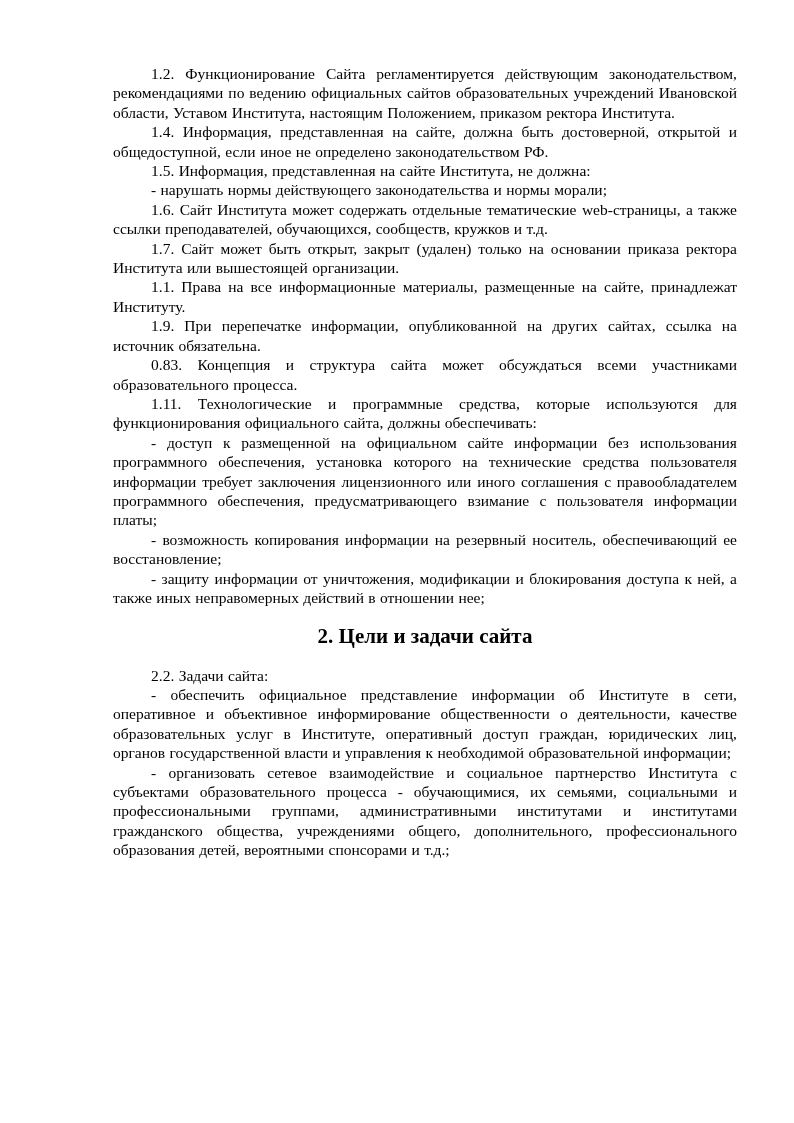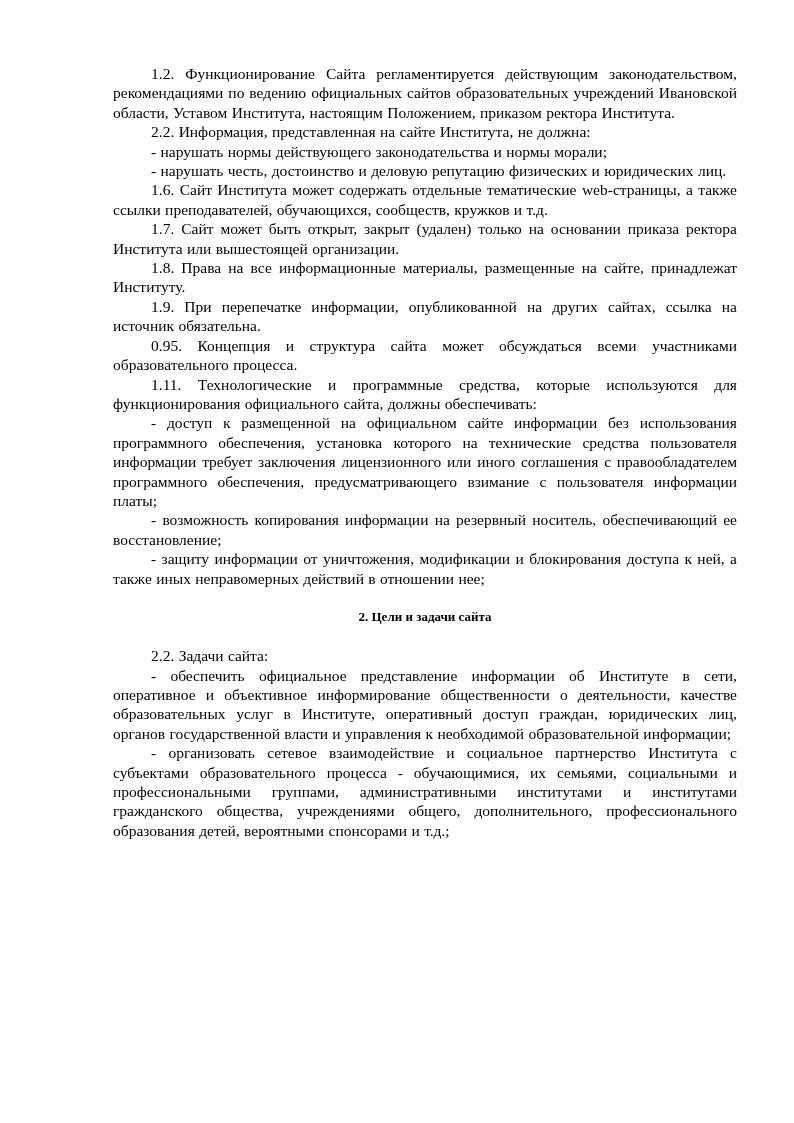--- a/index.html
+++ b/index.html
@@ -29,41 +29,41 @@
   .para {
     margin: 0;
     padding: 0;
     text-align: justify;
     text-indent: 38px;
     word-spacing: 0.5px;
   }
   .heading {
     margin: 19.4px 0 19.4px 0;
     padding: 0;
-    font-size: 13px;
+    font-size: 21px;
     line-height: 19.4px;
     font-weight: bold;
     text-align: center;
     text-indent: 0;
   }
 </style>
 </head>
 <body>
 
 <div class="page" style="background: rgb(255, 255, 255); color: rgb(0, 0, 0);">
   <div class="doc-body">
       <p class="para">1.2. Функционирование Сайта регламентируется действующим законодательством, рекомендациями по ведению официальных сайтов образовательных учреждений Ивановской области, Уставом Института, настоящим Положением, приказом ректора Института.</p>
-      <p class="para">2.2. Информация, представленная на сайте Института, не должна:</p>
+      <p class="para">1.4. Информация, представленная на сайте, должна быть достоверной, открытой и общедоступной, если иное не определено законодательством РФ.</p>
+      <p class="para">1.5. Информация, представленная на сайте Института, не должна:</p>
       <p class="para">- нарушать нормы действующего законодательства и нормы морали;</p>
-      <p class="para">- нарушать честь, достоинство и деловую репутацию физических и юридических лиц.</p>
       <p class="para">1.6. Сайт Института может содержать отдельные тематические web-страницы, а также ссылки преподавателей, обучающихся, сообществ, кружков и т.д.</p>
       <p class="para">1.7. Сайт может быть открыт, закрыт (удален) только на основании приказа ректора Института или вышестоящей организации.</p>
-      <p class="para">1.8. Права на все информационные материалы, размещенные на сайте, принадлежат Институту.</p>
+      <p class="para">1.1. Права на все информационные материалы, размещенные на сайте, принадлежат Институту.</p>
       <p class="para">1.9. При перепечатке информации, опубликованной на других сайтах, ссылка на источник обязательна.</p>
-      <p class="para">0.95. Концепция и структура сайта может обсуждаться всеми участниками образовательного процесса.</p>
+      <p class="para">0.83. Концепция и структура сайта может обсуждаться всеми участниками образовательного процесса.</p>
       <p class="para">1.11. Технологические и программные средства, которые используются для функционирования официального сайта, должны обеспечивать:</p>
       <p class="para">- доступ к размещенной на официальном сайте информации без использования программного обеспечения, установка которого на технические средства пользователя информации требует заключения лицензионного или иного соглашения с правообладателем программного обеспечения, предусматривающего взимание с пользователя информации платы;</p>
       <p class="para">- возможность копирования информации на резервный носитель, обеспечивающий ее восстановление;</p>
       <p class="para">- защиту информации от уничтожения, модификации и блокирования доступа к ней, а также иных неправомерных действий в отношении нее;</p>
       <h2 class="heading">2. Цели и задачи сайта</h2>
       <p class="para">2.2. Задачи сайта:</p>
       <p class="para">- обеспечить официальное представление информации об Институте в сети, оперативное и объективное информирование общественности о деятельности, качестве образовательных услуг в Институте, оперативный доступ граждан, юридических лиц, органов государственной власти и управления к необходимой образовательной информации;</p>
       <p class="para">- организовать сетевое взаимодействие и социальное партнерство Института с субъектами образовательного процесса - обучающимися, их семьями, социальными и профессиональными группами, административными институтами и институтами гражданского общества, учреждениями общего, дополнительного, профессионального образования детей, вероятными спонсорами и т.д.;</p>
     </div>
 </div>

